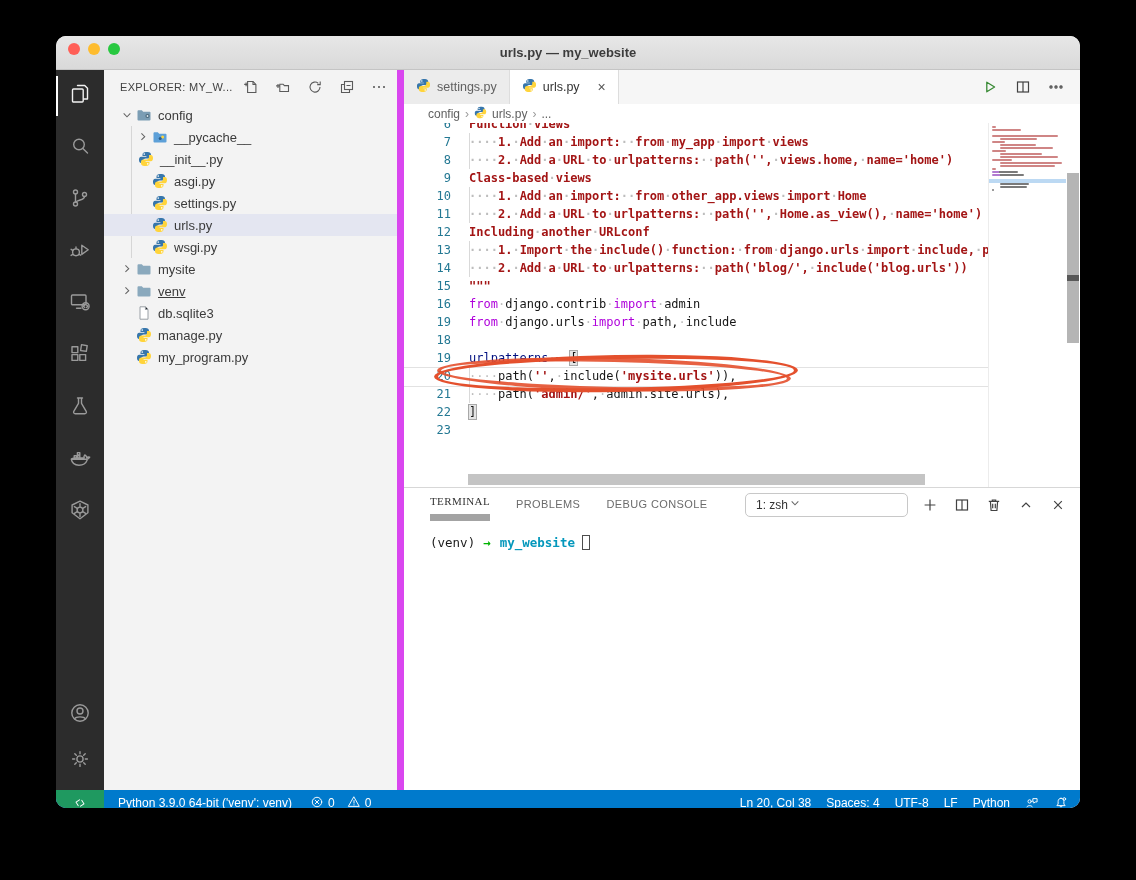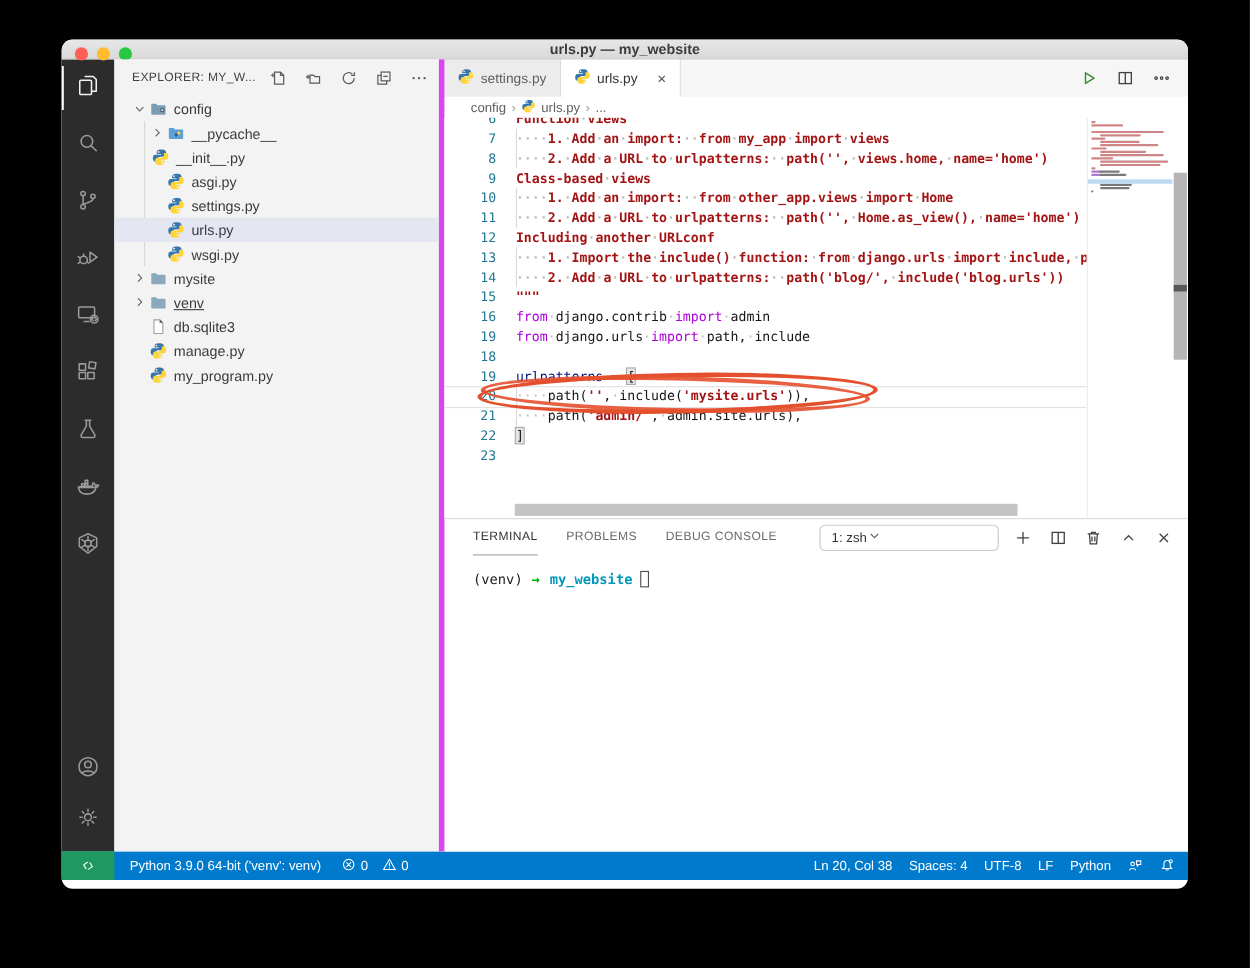--- a/index.html
+++ b/index.html
@@ -3,42 +3,42 @@
 <meta charset="utf-8">
 <style>
   * { margin:0; padding:0; box-sizing:border-box; }
   html,body { width:1136px; height:880px; background:#000; overflow:hidden;
               font-family:"Liberation Sans", sans-serif; }
   .screen { position:relative; width:1136px; height:880px; background:#000; }
   .window { position:absolute; left:56px; top:36px; width:1024px; height:772px;
             border-radius:10px; overflow:hidden; background:#fff;
             box-shadow:0 22px 70px rgba(0,0,0,.55); }
   
-  .titlebar { height:18px; background:linear-gradient(#e7e7e7,#d9d9d9);
+  .titlebar { height:34px; background:linear-gradient(#e7e7e7,#d9d9d9);
               border-bottom:1px solid #c4c4c4; position:relative;
               display:flex; align-items:center; justify-content:center; }
   .titlebar .title { font-size:13px; font-weight:700; color:#3c3c3c; }
   .lights { position:absolute; left:12px; top:7px; display:flex; gap:8px; }
   .light { width:12px; height:12px; border-radius:50%; }
   .light.r { background:#ff5f57; } .light.y { background:#febc2e; } .light.g { background:#28c840; }
   
   .main { display:flex; height:720px; }
   
   .activitybar { width:48px; background:#2c2c2c; display:flex; flex-direction:column; }
   .ab-item { height:52px; display:flex; align-items:center; justify-content:center;
              position:relative; cursor:pointer; }
   .ab-item svg { width:24px; height:24px; }
   .ab-item svg * { stroke:#9a9a9a; stroke-width:1.4; fill:none; stroke-linecap:round; stroke-linejoin:round; }
   .ab-item.active svg * { stroke:#f2f2f2; }
   .ab-item.active::before { content:""; position:absolute; left:0; top:6px; bottom:6px;
                             width:2px; background:#fff; }
   .ab-bottom { margin-top:auto; padding-bottom:6px; }
   .ab-bottom .ab-item { height:46px; }
   
-  .sidebar { width:300px; background:#f3f3f3; border-right:5px solid #d946ef; position:relative; }
+  .sidebar { width:300px; background:#f3f3f3; border-right:7px solid #d946ef; position:relative; }
   .sb-header { height:34px; display:flex; align-items:center; padding:0 10px 0 16px; }
   .sb-title { font-size:11px; color:#424242; letter-spacing:.3px; flex:0 0 auto; }
   .sb-actions { margin-left:auto; display:flex; gap:16px; align-items:center; }
   .sb-actions span svg { width:16px; height:16px; display:block; }
   .sb-actions svg * { stroke:#5a5a5a; stroke-width:1.1; fill:none; }
   .sb-actions svg .f { fill:#5a5a5a; stroke:none; }
   .tree { position:absolute; left:0; right:0; top:34px; }
   .trow { height:22px; display:flex; align-items:center; font-size:13px; color:#3b3b3b;
           cursor:pointer; position:relative; }
   .trow.selected { background:#e4e6f1; }
@@ -92,21 +92,21 @@
   .mm-band { position:absolute; left:0; right:0; top:56px; height:4px; }
   .scrollstrip { position:absolute; right:0; top:0; bottom:0; width:14px; background:#fff; }
   .vthumb { position:absolute; left:1px; right:1px; top:50px; height:170px; background:#b5b5b5; }
   .vmark { position:absolute; left:1px; right:1px; top:152px; height:6px; background:#585858; }
   .hscroll { position:absolute; left:64px; top:351px; width:457px; height:11px; background:#c4c4c4; }
   
   .panel { height:303px; border-top:1px solid #d7d7d7; background:#fff; }
   .panel-header { height:33px; display:flex; align-items:center; padding:0 14px 0 26px; }
   .ptab { font-size:11px; letter-spacing:.4px; color:#6b6b6b; margin-right:26px; height:33px;
           display:flex; align-items:center; cursor:pointer; border-bottom:1px solid transparent; }
-  .ptab.active { color:#333; border-bottom:1px solid #a3a3a3; }
+  .ptab.active { color:#333; border-bottom:7px solid #a3a3a3;font-family:Liberation Serif, serif; }
   .shell-select { margin-left:auto; margin-right:14px; width:163px; height:24px; background:#fff;
                   border:1px solid #c8c8c8; border-radius:5px; display:flex; align-items:center;
                   padding:0 8px 0 10px; font-size:12px; color:#333; cursor:pointer; }
   .shell-select svg { margin-left:auto; width:14px; height:14px; }
   .shell-select svg * { stroke:#666; stroke-width:1.2; fill:none; }
   .panel-actions { display:flex; align-items:center; gap:16px; }
   .panel-actions span svg { width:16px; height:16px; display:block; }
   .panel-actions svg * , .tab-actions .stroke * { stroke:#424242; stroke-width:1.2; fill:none; }
   .terminal-line { padding:14px 0 0 26px; font-family:"DejaVu Sans Mono", monospace;
                    font-size:12.5px; color:#1c1c1c; display:flex; align-items:center; }

